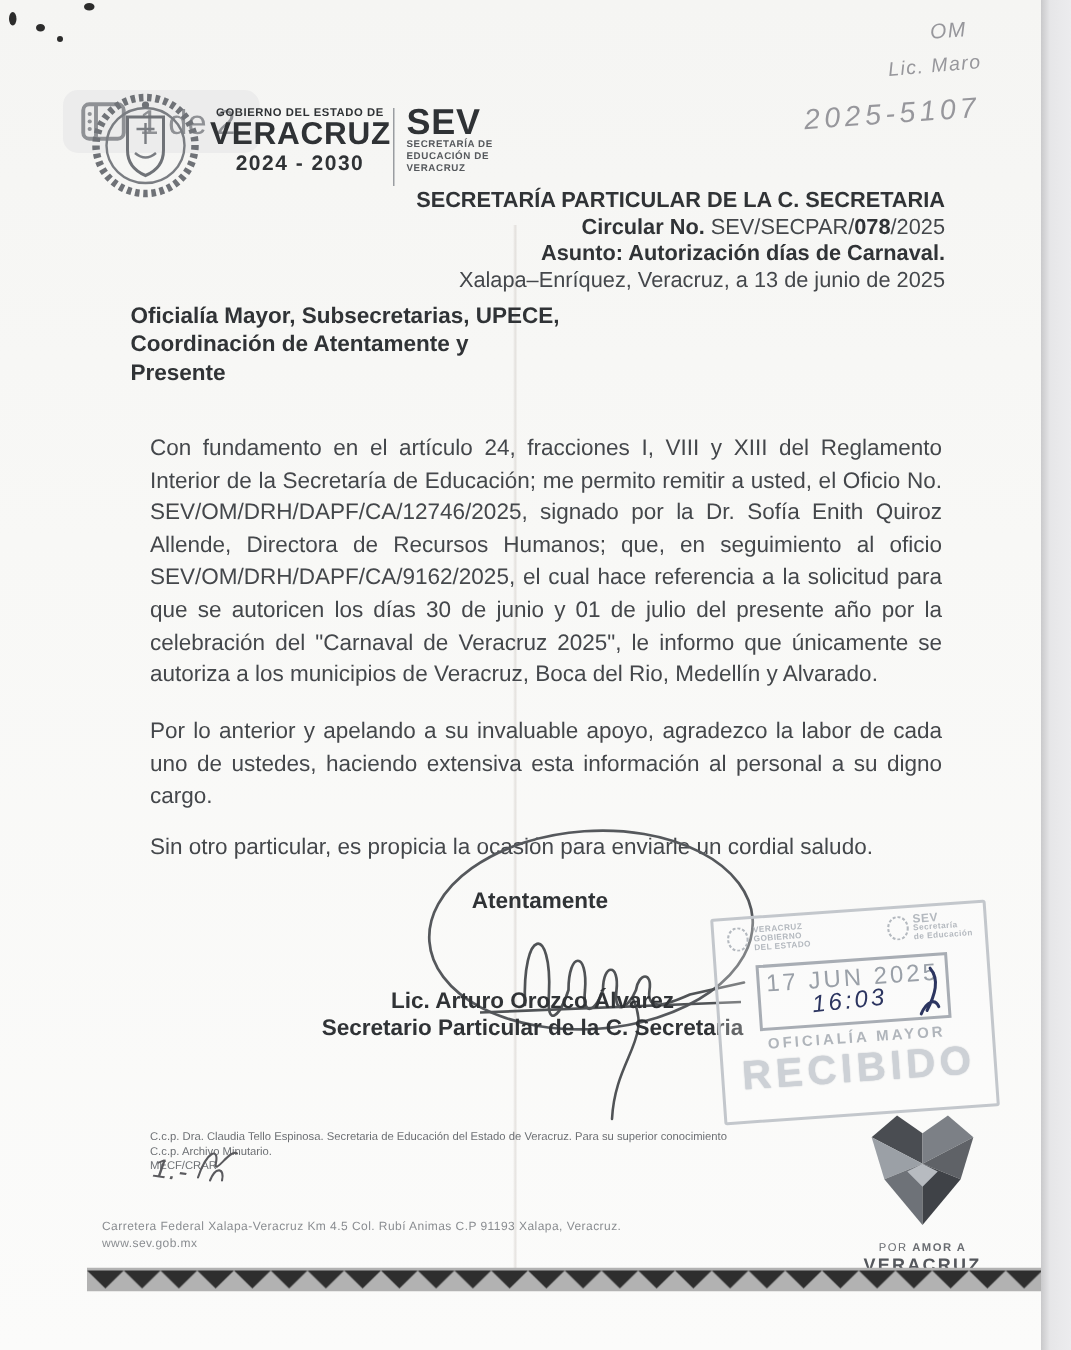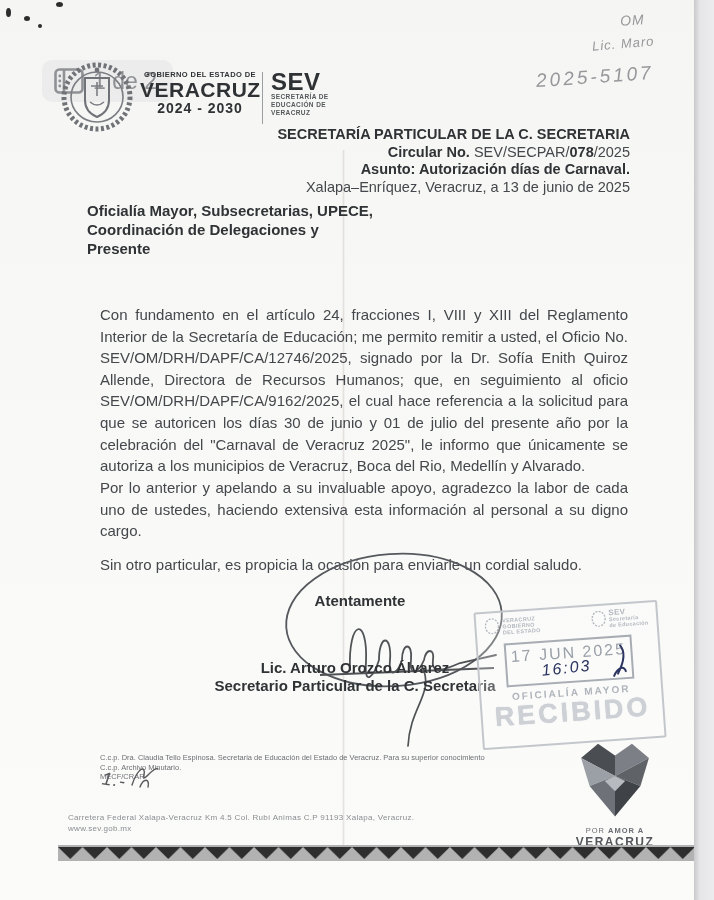--- a/index.html
+++ b/index.html
@@ -55,21 +55,21 @@
 
   
   .letterhead { position:absolute; right:64px; top:126px; text-align:right; font-size:14.5px; line-height:17.5px; color:#44474b;margin-left:28px; }
   .letterhead .b { font-weight:bold; color:#303336; }
 
   
   .recipient { position:absolute; left:87px; top:201px; font-weight:bold; font-size:15px; line-height:19px; color:#303336; }
 
   
   .bodytext { position:absolute; left:100px; width:528px; font-size:15px; line-height:21.6px; text-align:justify; color:#44474b; }
-  .p1 { top:288px;margin-top:16px; }
+  .p1 { top:288px; }
   .p2 { top:477px; }
   .p3 { top:554px; text-align:left; }
 
   
   .salutation { position:absolute; left:250px; top:592px; width:220px; text-align:center; font-weight:bold; font-size:15px; color:#303336; }
   .sig-svg { position:absolute; left:272px; top:548px; overflow:visible; pointer-events:none; }
   .sig-name  { position:absolute; left:175px; top:659px; width:360px; text-align:center; font-weight:bold; font-size:15px; color:#303336; }
   .sig-title { position:absolute; left:155px; top:677px; width:400px; text-align:center; font-weight:bold; font-size:15px; color:#303336; }
 
   
@@ -153,21 +153,21 @@
     <div class="b">SECRETARÍA PARTICULAR DE LA C. SECRETARIA</div>
     <div>
       <span class="b">Circular No. </span><span>SEV/SECPAR/</span><span class="b">078</span><span>/2025</span>
     </div>
     <div class="b">Asunto: Autorización días de Carnaval.</div>
     <div>Xalapa–Enríquez, Veracruz, a 13 de junio de 2025</div>
   </div>
 
   <div class="recipient">
     <div>Oficialía Mayor, Subsecretarias, UPECE,</div>
-    <div>Coordinación de Delegaciones y</div>
+    <div>Coordinación de Atentamente y</div>
     <div>Presente</div>
   </div>
 
   <p class="bodytext p1">Con fundamento en el artículo 24, fracciones I, VIII y XIII del Reglamento Interior de la Secretaría de Educación; me permito remitir a usted, el Oficio No. SEV/OM/DRH/DAPF/CA/12746/2025, signado por la Dr. Sofía Enith Quiroz Allende, Directora de Recursos Humanos; que, en seguimiento al oficio SEV/OM/DRH/DAPF/CA/9162/2025, el cual hace referencia a la solicitud para que se autoricen los días 30 de junio y 01 de julio del presente año por la celebración del "Carnaval de Veracruz 2025", le informo que únicamente se autoriza a los municipios de Veracruz, Boca del Rio, Medellín y Alvarado.</p>
   <p class="bodytext p2">Por lo anterior y apelando a su invaluable apoyo, agradezco la labor de cada uno de ustedes, haciendo extensiva esta información al personal a su digno cargo.</p>
   <p class="bodytext p3">Sin otro particular, es propicia la ocasión para enviarle un cordial saludo.</p>
 
   <div class="salutation">Atentamente</div>
   <svg class="sig-svg" width="250" height="200" viewBox="0 0 250 200">
     <ellipse cx="122" cy="72" rx="108" ry="66" fill="none" stroke="#55585c" stroke-width="1.8" transform="rotate(-4 122 72)"></ellipse>

